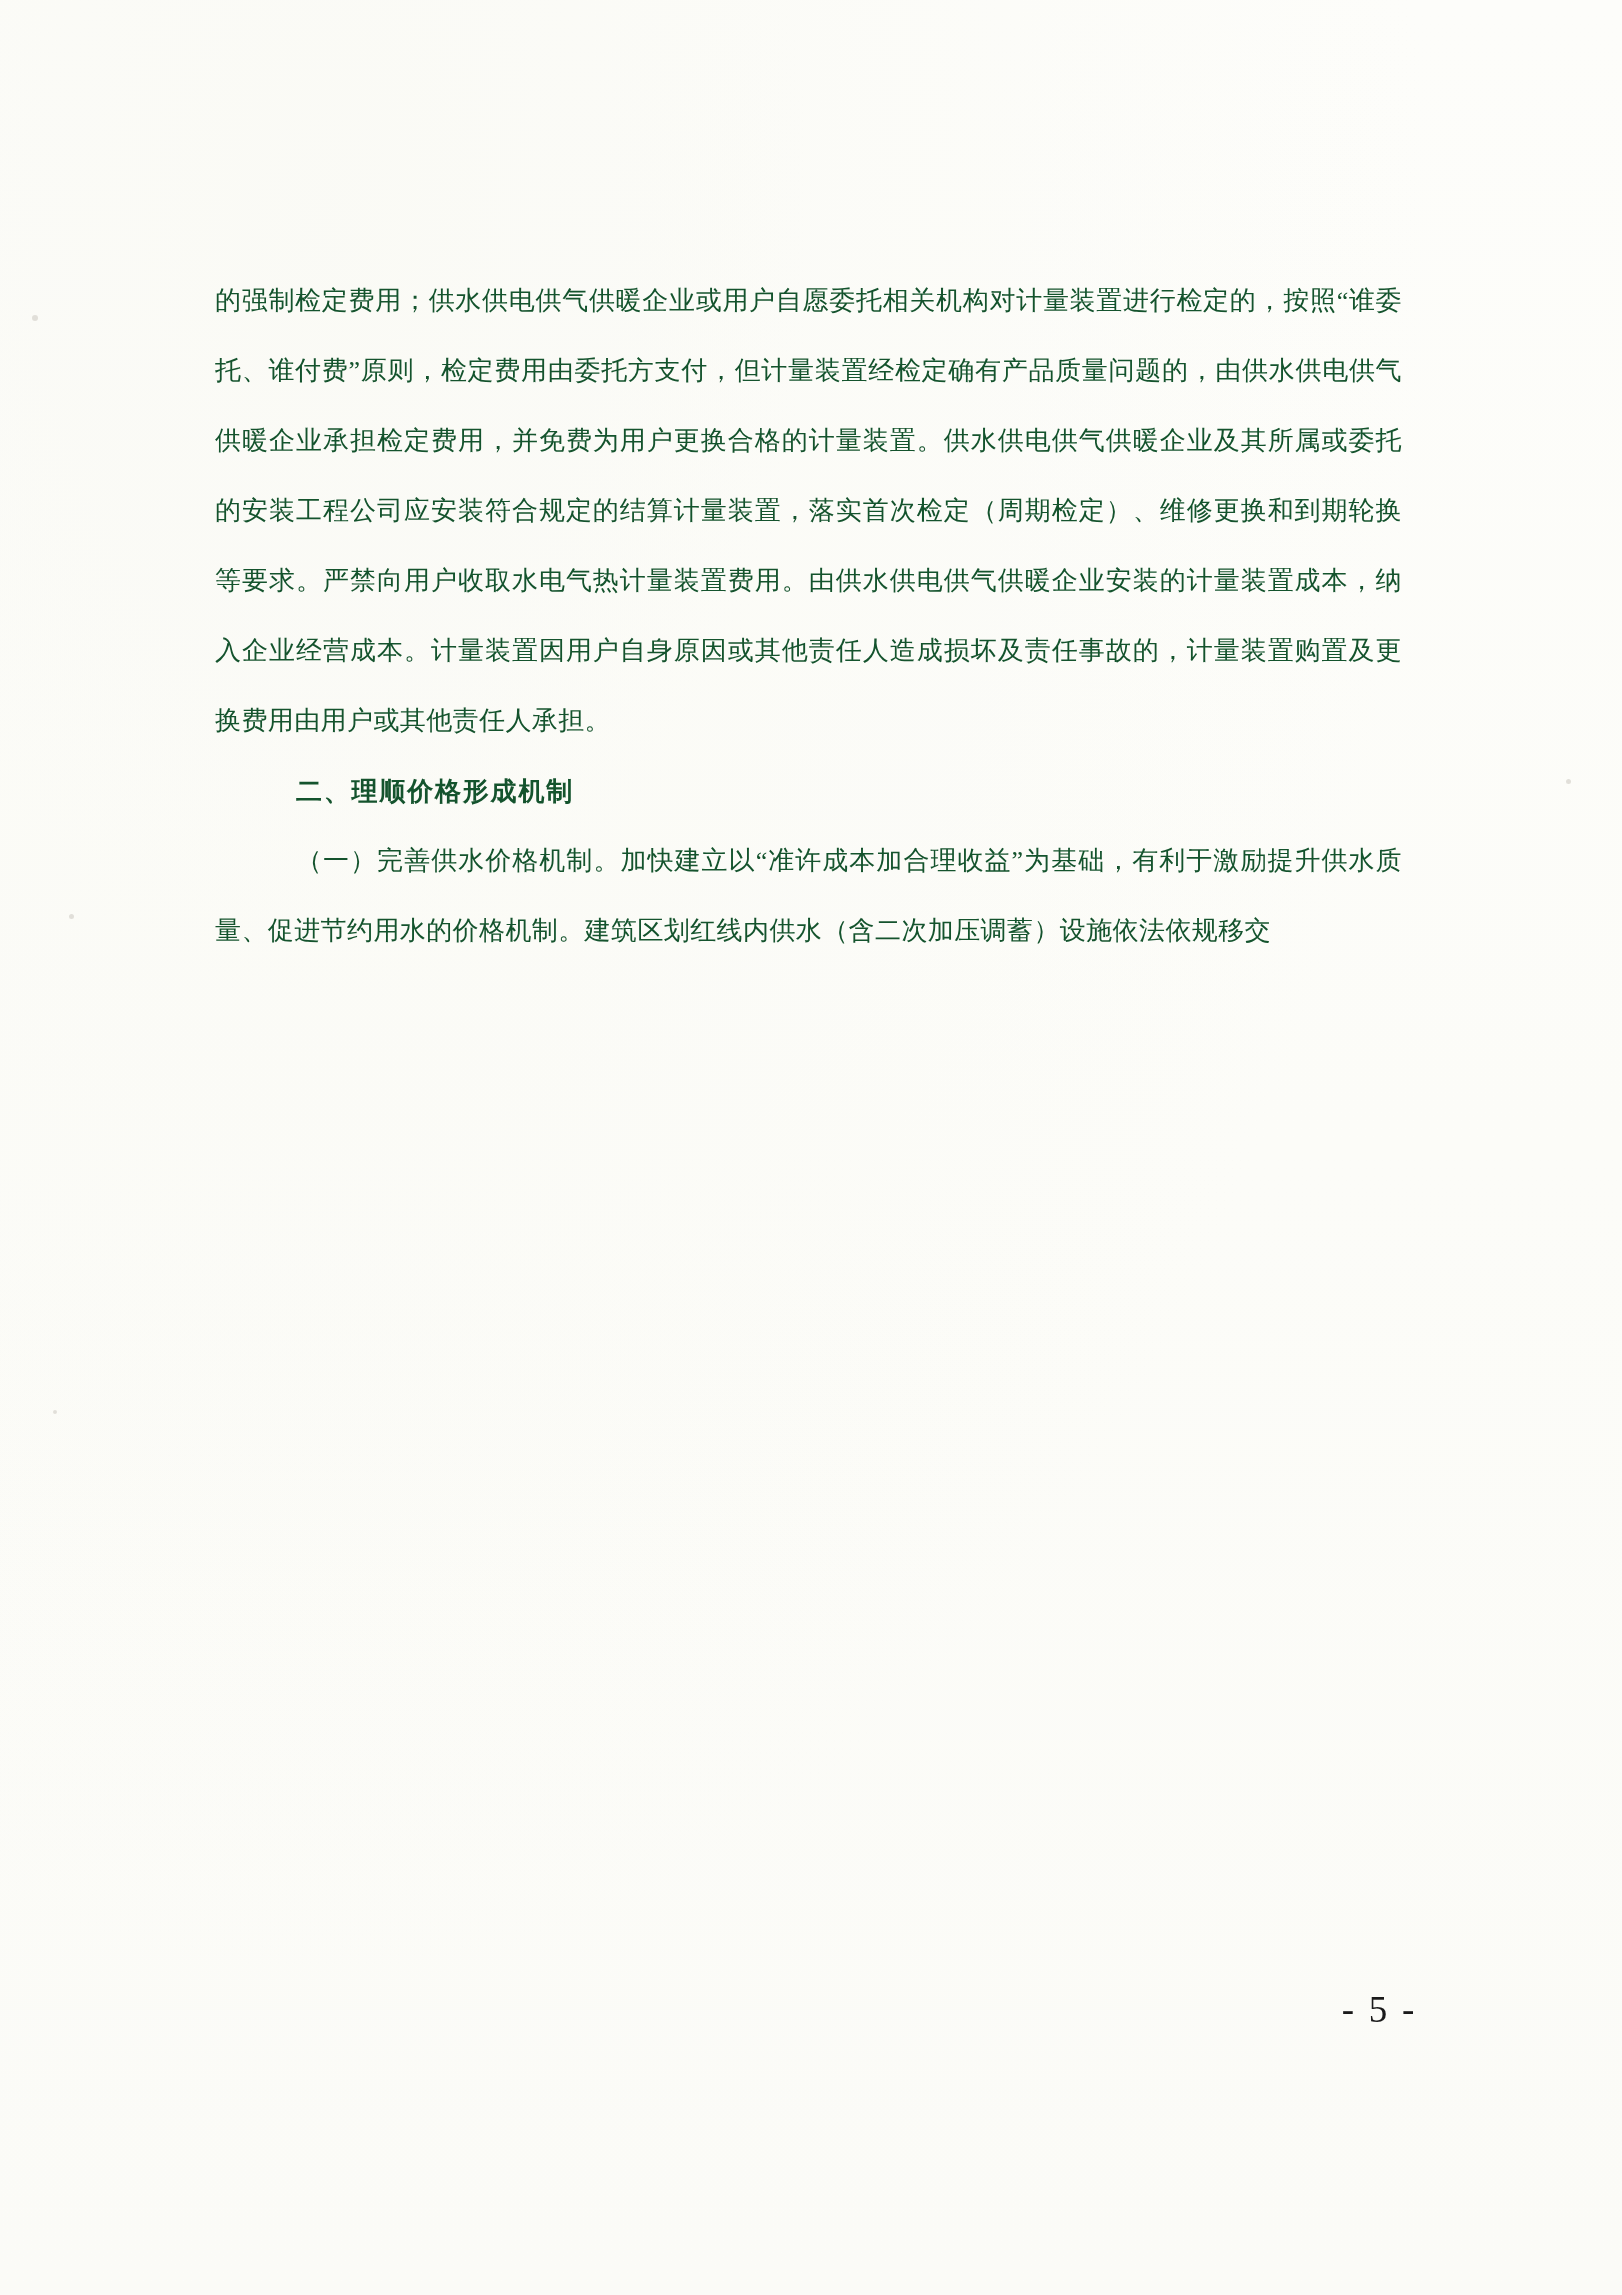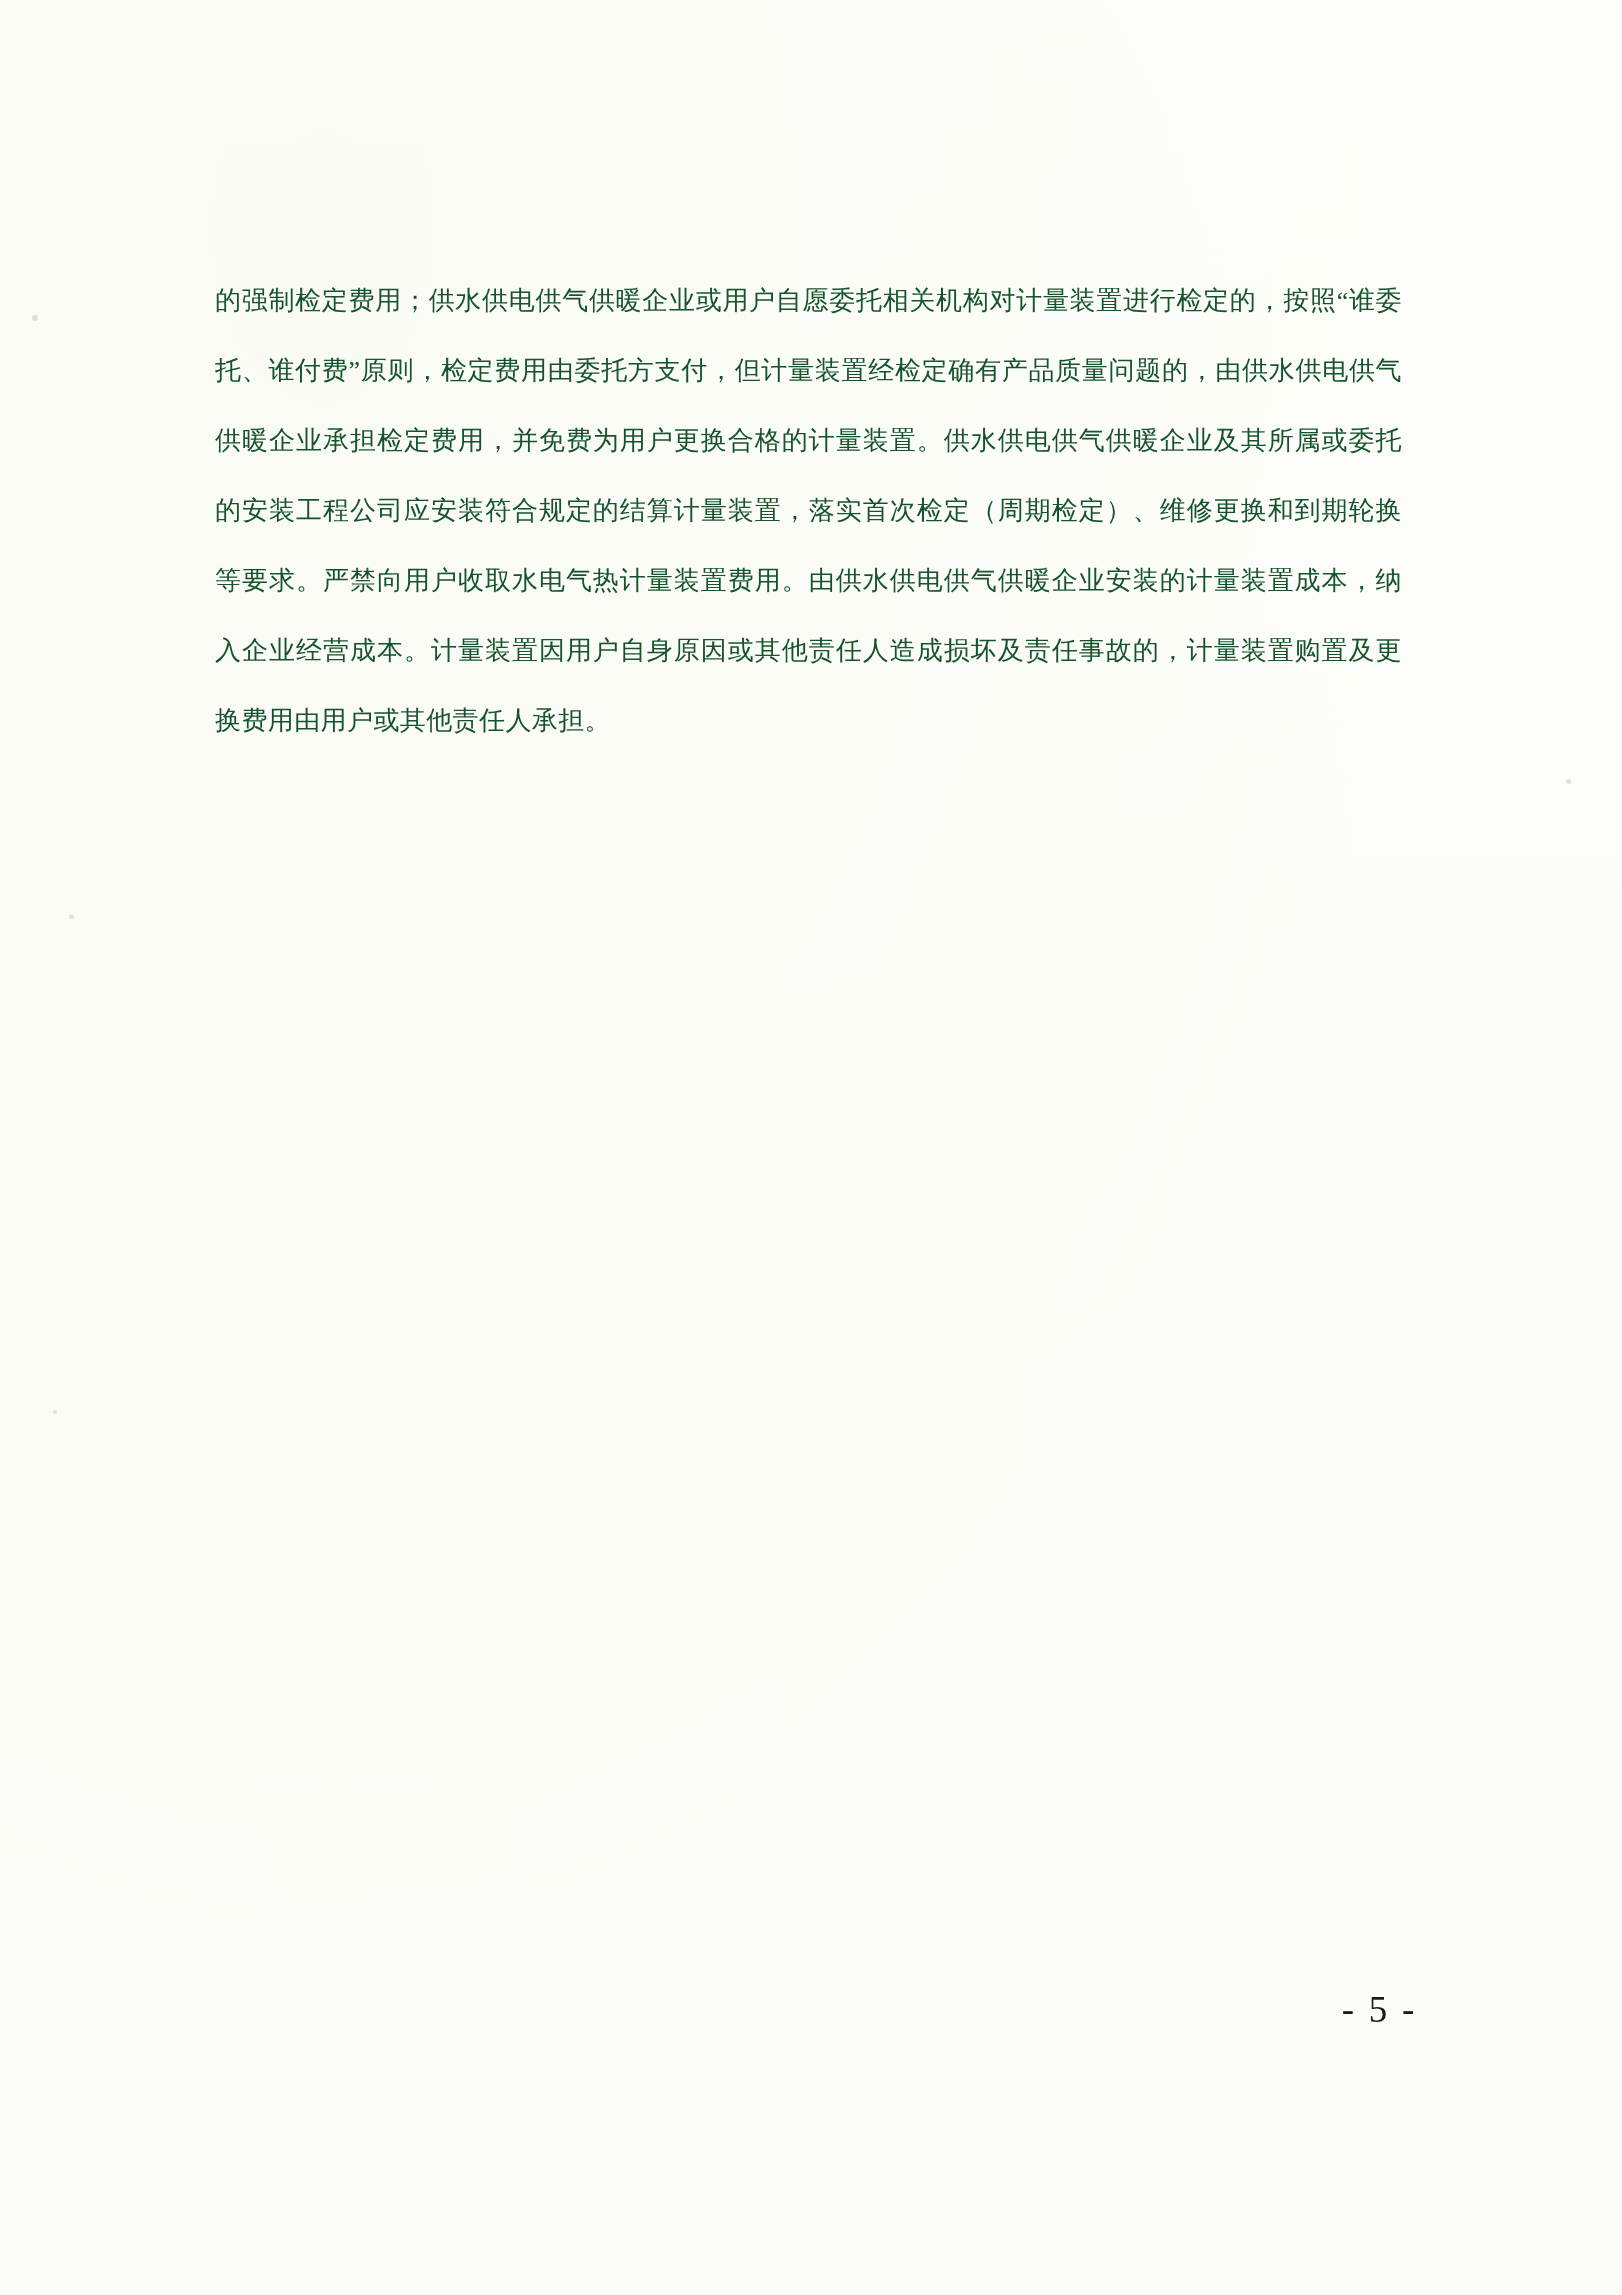--- a/index.html
+++ b/index.html
@@ -84,17 +84,19 @@
 <div class="page">
   <div class="paper-tint"></div>
 
   <span class="edge-mark m1"></span>
   <span class="edge-mark m2"></span>
   <span class="edge-mark m3"></span>
   <span class="edge-mark m4"></span>
 
   <div class="content">
     <p>的强制检定费用；供水供电供气供暖企业或用户自愿委托相关机构对计量装置进行检定的，按照“谁委托、谁付费”原则，检定费用由委托方支付，但计量装置经检定确有产品质量问题的，由供水供电供气供暖企业承担检定费用，并免费为用户更换合格的计量装置。供水供电供气供暖企业及其所属或委托的安装工程公司应安装符合规定的结算计量装置，落实首次检定（周期检定）、维修更换和到期轮换等要求。严禁向用户收取水电气热计量装置费用。由供水供电供气供暖企业安装的计量装置成本，纳入企业经营成本。计量装置因用户自身原因或其他责任人造成损坏及责任事故的，计量装置购置及更换费用由用户或其他责任人承担。</p>
+    <p class="heading">二、理顺价格形成机制</p>
+    <p class="indent">（一）完善供水价格机制。加快建立以“准许成本加合理收益”为基础，有利于激励提升供水质量、促进节约用水的价格机制。建筑区划红线内供水（含二次加压调蓄）设施依法依规移交</p>
   </div>
 
   <div class="page-number">- 5 -</div>
 </div>
 
 
 </body></html>

